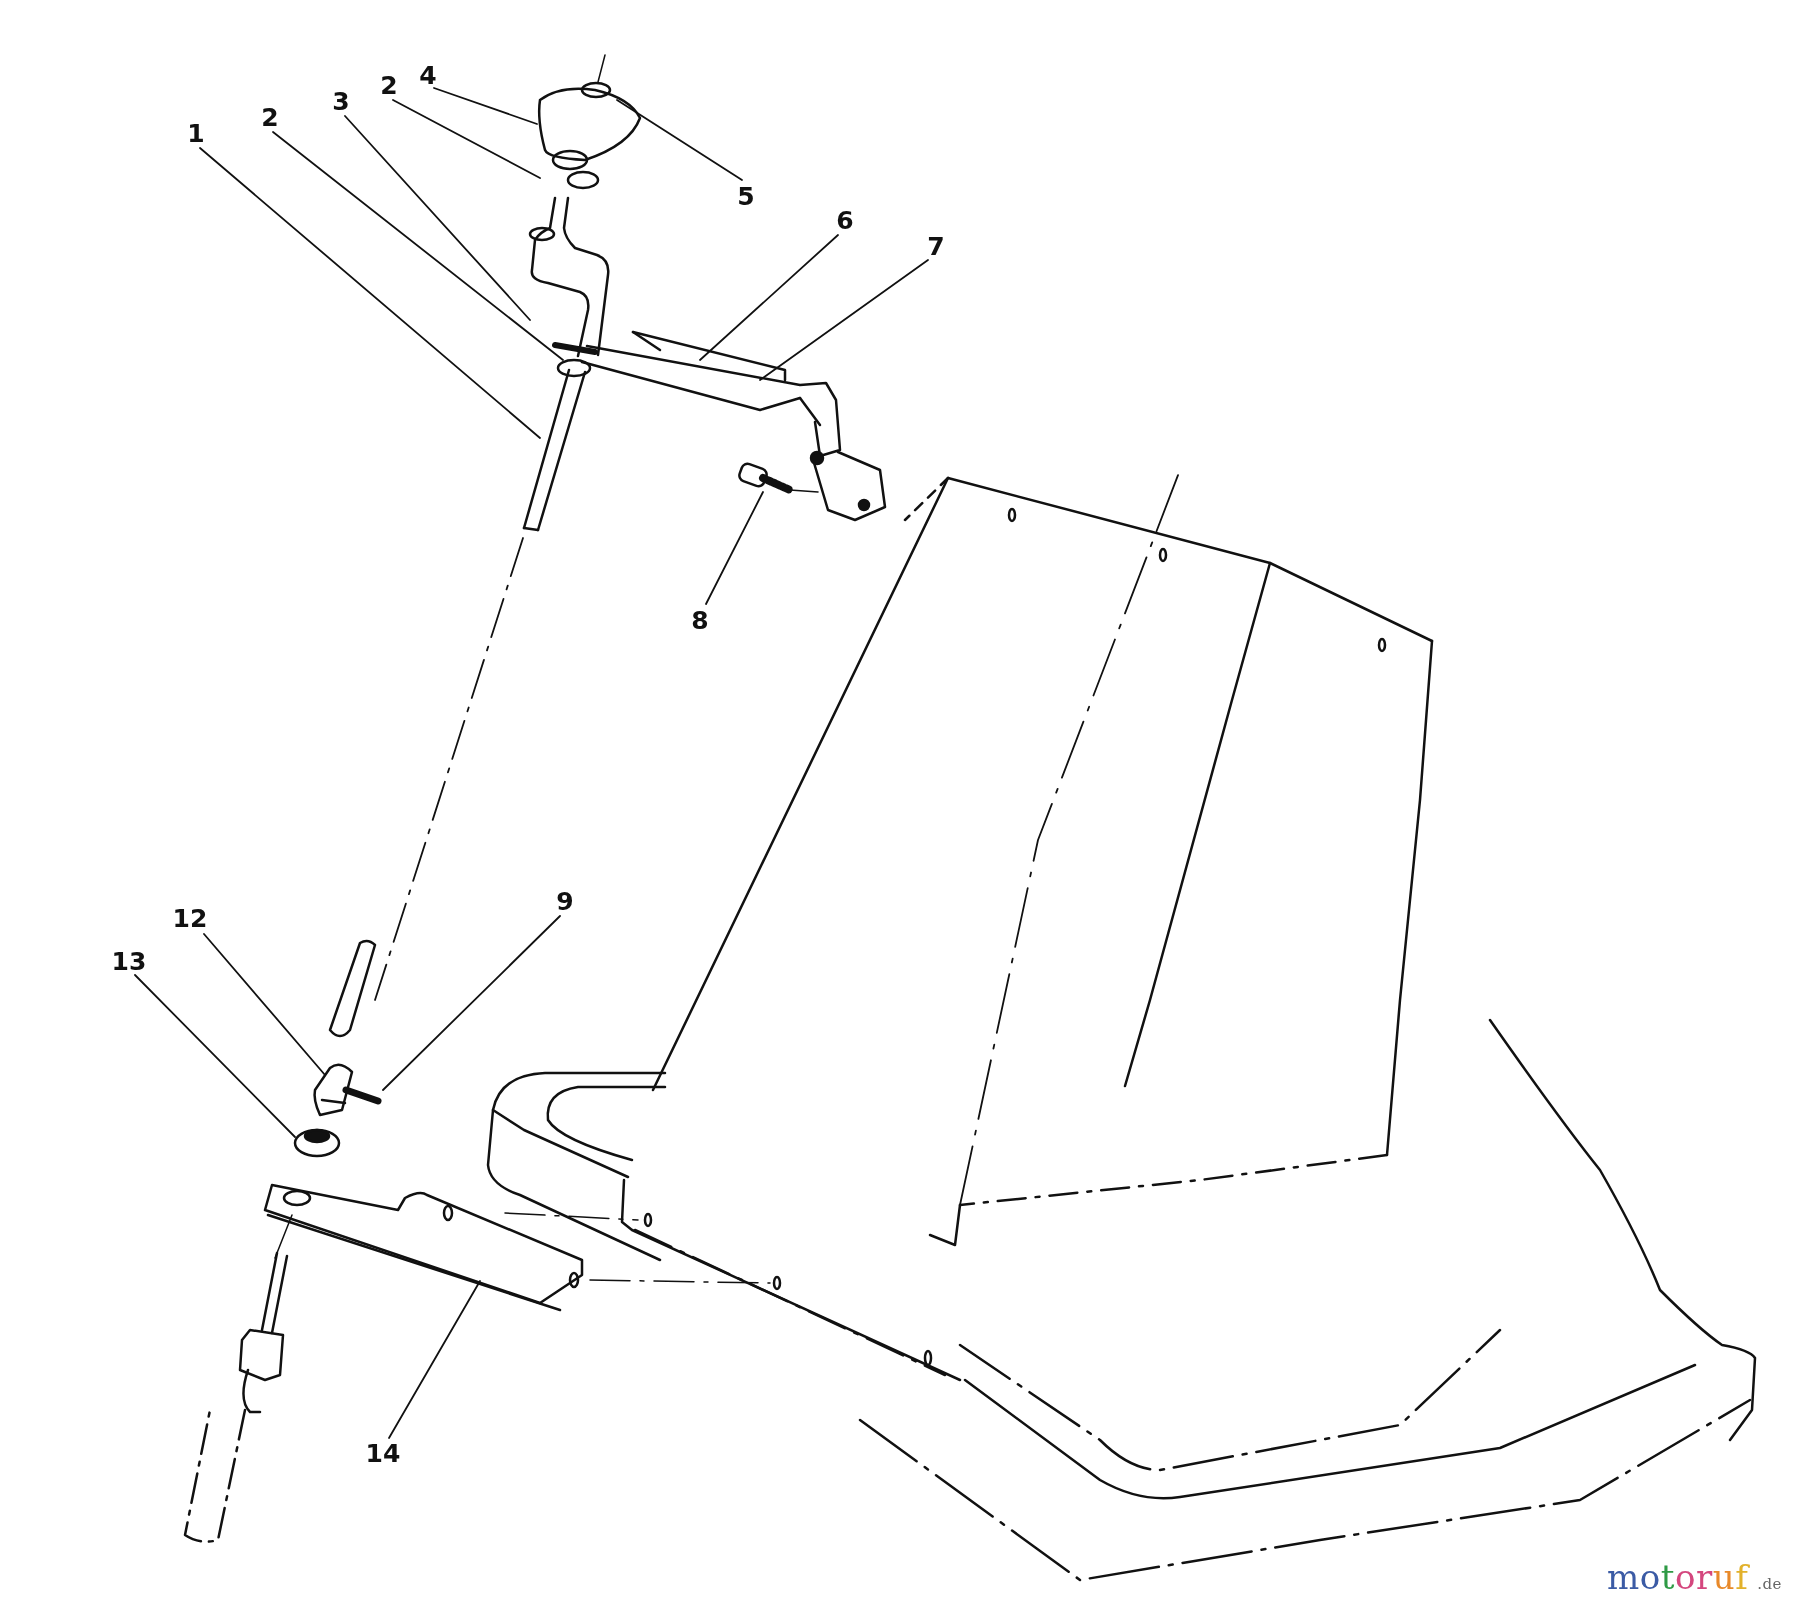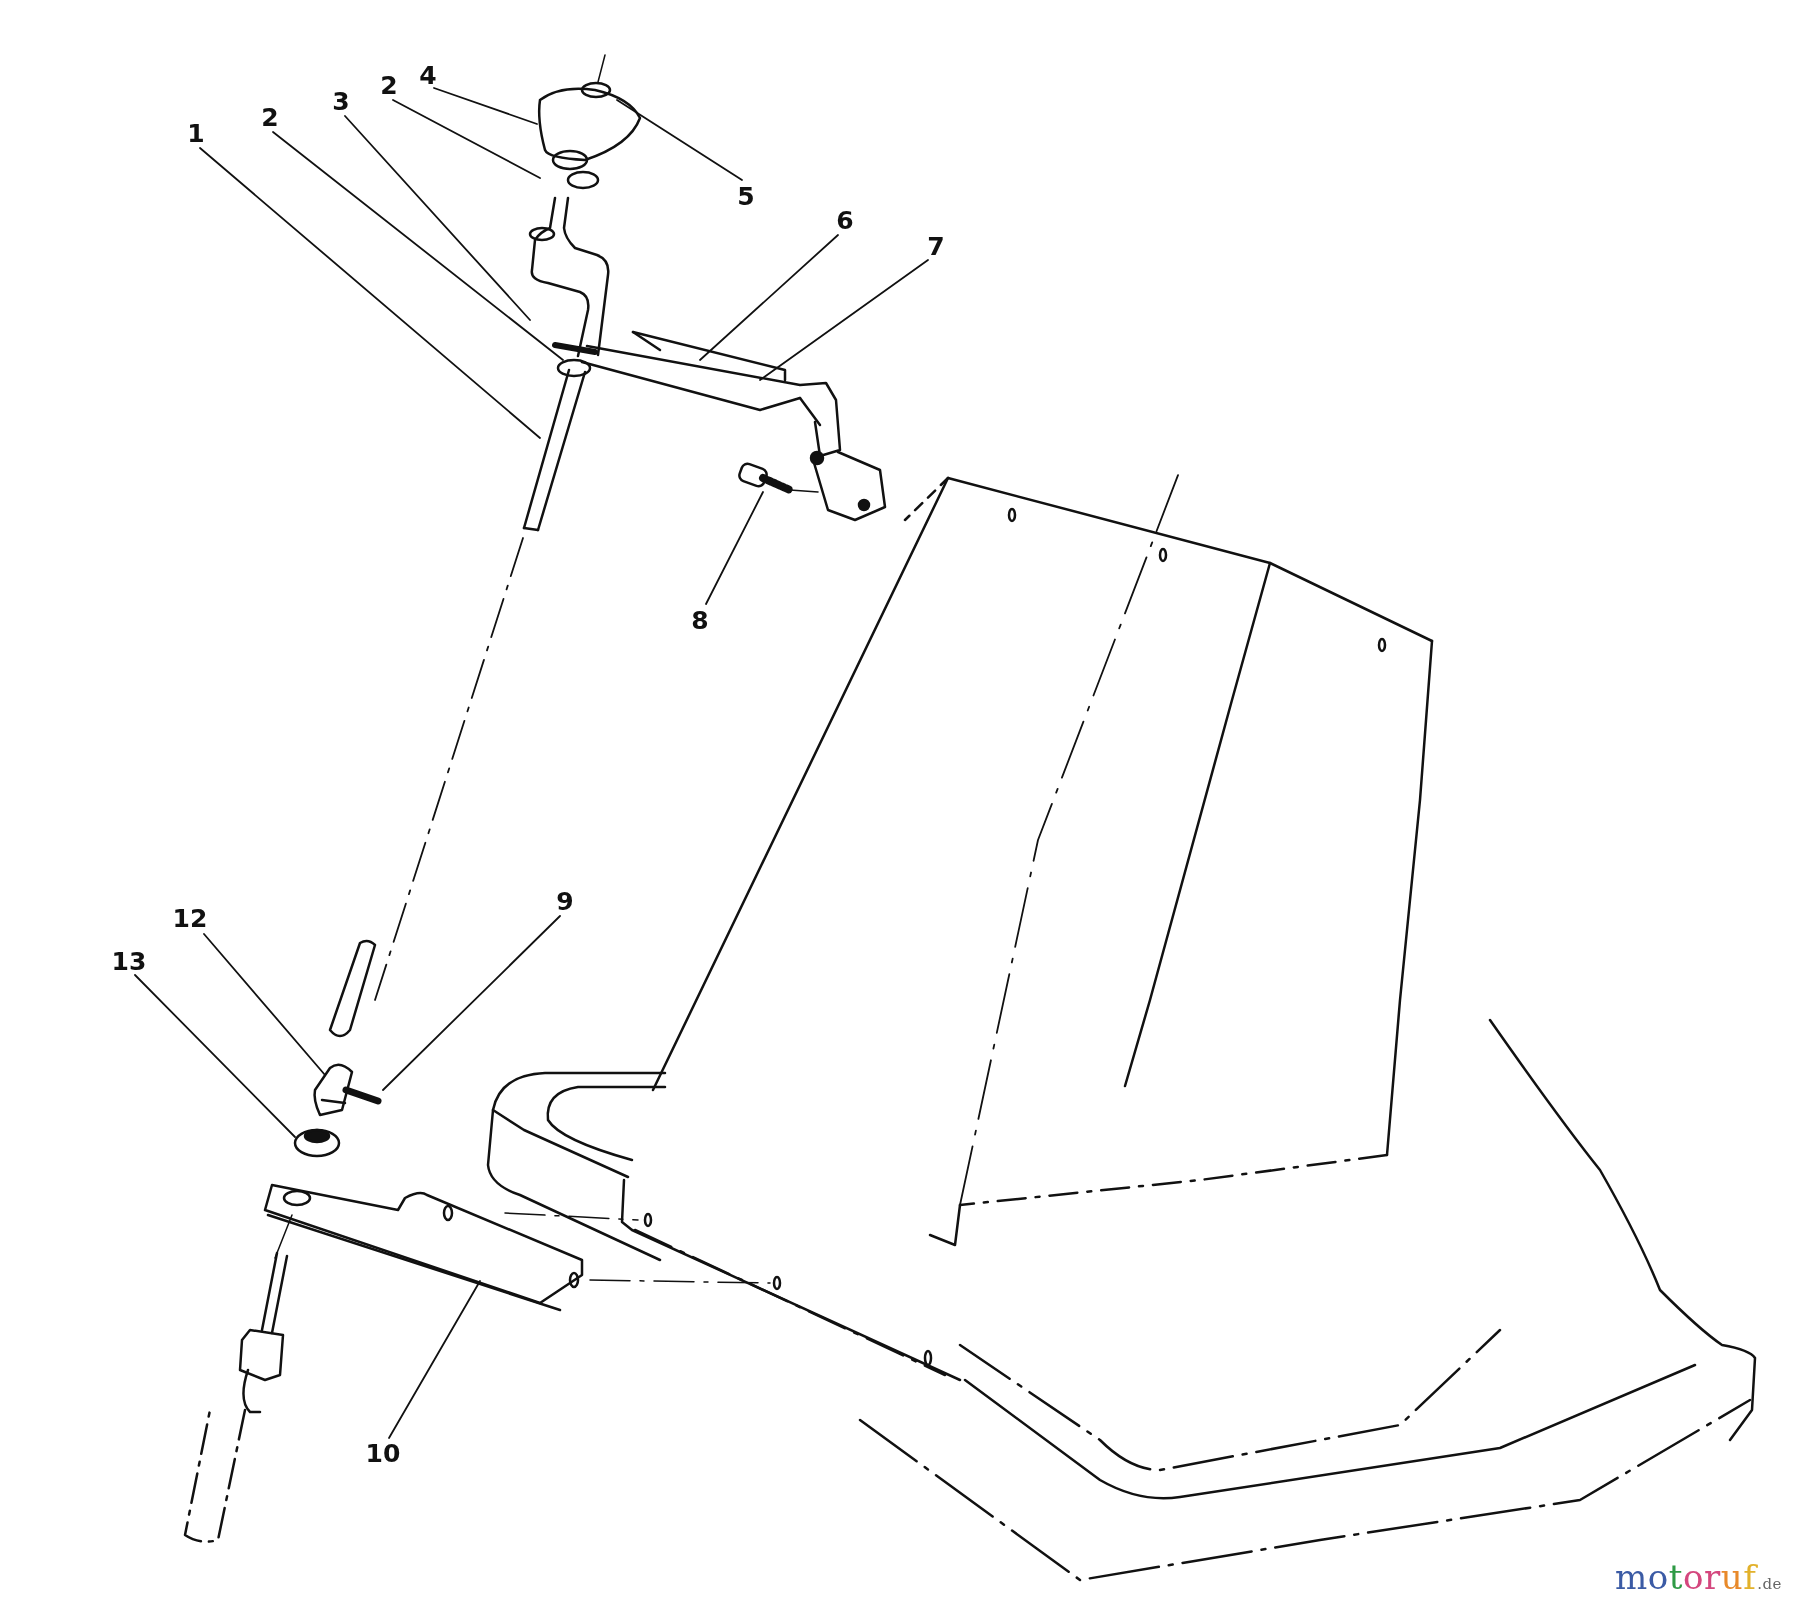--- a/index.html
+++ b/index.html
@@ -1,21 +1,21 @@
 <!DOCTYPE html>
 <html><head>
 <meta charset="utf-8">
 <style>
   html, body { margin: 0; padding: 0; background: #ffffff; }
   body { width: 1800px; height: 1619px; position: relative; overflow: hidden; font-family: "DejaVu Sans", sans-serif; }
   #diagram { position: absolute; left: 0; top: 0; width: 1800px; height: 1619px; }
   .callout { position: absolute; font-family: "DejaVu Sans", sans-serif; font-weight: bold; font-size: 25px; color: #111; line-height: 1; transform: translate(-50%, -50%); }
   .watermark { position: absolute; right: 18px; bottom: 22px; font-family: "DejaVu Serif", serif; font-size: 34px; letter-spacing: 0.5px; }
   .watermark span { display: inline-block; }
-  .watermark .tld { font-size: 15px; color: #666; margin-left: 1px; }
+  .watermark .tld { font-size: 15px; color: #666; margin-left: 9px; }
 </style>
 </head>
 <body>
 
 <svg id="diagram" viewBox="0 0 1800 1619" xmlns="http://www.w3.org/2000/svg">
   <g fill="none" stroke="#111" stroke-width="2.5" stroke-linecap="round" stroke-linejoin="round">
 
     <g>
       <path d="M948,478 L1270,563 L1432,641"></path>
       <path d="M948,478 L653,1090"></path>
@@ -145,17 +145,17 @@
 <div class="callout" style="left:341px;top:101px">3</div>
 <div class="callout" style="left:389px;top:85px">2</div>
 <div class="callout" style="left:428px;top:75px">4</div>
 <div class="callout" style="left:746px;top:196px">5</div>
 <div class="callout" style="left:845px;top:220px">6</div>
 <div class="callout" style="left:936px;top:246px">7</div>
 <div class="callout" style="left:700px;top:620px">8</div>
 <div class="callout" style="left:565px;top:901px">9</div>
 <div class="callout" style="left:190px;top:918px">12</div>
 <div class="callout" style="left:129px;top:961px">13</div>
-<div class="callout" style="left:383px;top:1453px">10</div>
+<div class="callout" style="left:383px;top:1453px">14</div>
 
 <div class="watermark">
   <span style="color:#3b5ba5">m</span><span style="color:#3b5ba5">o</span><span style="color:#2e9a45">t</span><span style="color:#d4477e">o</span><span style="color:#d4477e">r</span><span style="color:#e8892a">u</span><span style="color:#e2b12b">f</span><span class="tld">.de</span>
 </div>
 
 </body></html>

